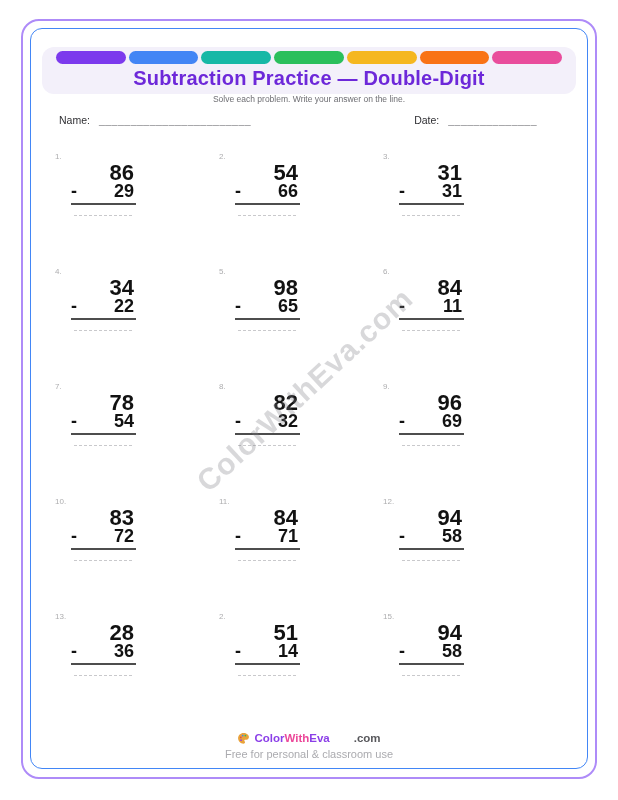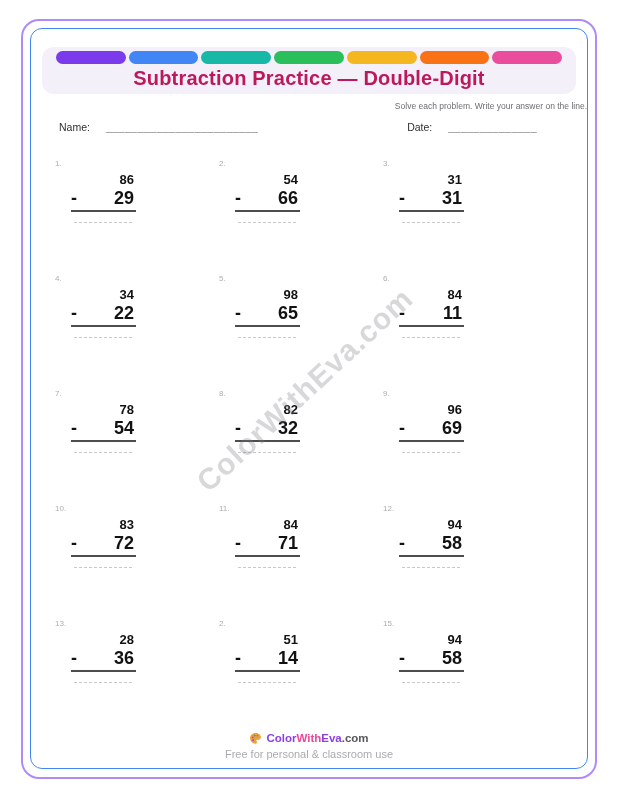--- a/index.html
+++ b/index.html
@@ -28,42 +28,42 @@
     padding: 4px 14px 4px 14px;
   }
   .rainbow { display: flex; gap: 3px; height: 13px; }
   .rainbow span { flex: 1; border-radius: 7px; }
   .title {
     text-align: center; font-size: 20px; font-weight: bold;
     color: #9B44C8; margin-top: 3px; line-height: 23px; letter-spacing: 0.2px;
     white-space: nowrap;
   }
   .subtitle {
-    text-align: right; font-size: 8.5px; color: #6E6E73;
-    margin-top: 7px; line-height: 11px;
+    text-align: center; font-size: 8.5px; color: #6E6E73;
+    line-height: 11px;
   }
   .name-date {
     display: flex; justify-content: space-between;
     margin: 9px 50px 0 28px; font-size: 10.5px; color: #2F2F33; line-height: 13px;
   }
-  .fill-line { color: #8A8A8E; margin-left: 16px; letter-spacing: 0.5px; }
+  .fill-line { color: #8A8A8E; margin-left: 9px; letter-spacing: 0.5px; }
   .grid {
     display: grid;
     grid-template-columns: 164px 164px 164px;
     grid-auto-rows: 115px;
     margin: 25px 0 0 24px;
   }
   .p-num { font-size: 8px; color: #ADADAF; height: 11px; }
   .p-block {
     width: 65px; margin-left: 16px;
     border-bottom: 2px solid #4D4D4D;
     padding: 0 2px 2px 0;
   }
   .p-top {
-    text-align: right; font-size: 13px; font-weight: bold;
+    text-align: right; font-size: 22px; font-weight: bold;
     color: #121212; line-height: 19px;
   }
   .p-row {
     display: flex; justify-content: space-between; align-items: baseline;
     font-size: 18px; font-weight: bold; color: #121212; line-height: 19px;
   }
   .p-answer {
     width: 58px; margin: 10px 0 0 19px;
     border-top: 1.5px dashed #C9C9CC; height: 0;
   }
@@ -91,21 +91,21 @@
   <div class="header-band" style="background: rgb(243, 240, 250);">
     <div class="rainbow" id="rainbow-bar">
         <span style="background: rgb(124, 58, 237);"></span>
         <span style="background: rgb(66, 133, 245);"></span>
         <span style="background: rgb(23, 184, 166);"></span>
         <span style="background: rgb(43, 191, 92);"></span>
         <span style="background: rgb(245, 183, 32);"></span>
         <span style="background: rgb(249, 115, 22);"></span>
         <span style="background: rgb(233, 77, 156);"></span>
       </div>
-    <div class="title" style="color: #be185d;">Subtraction Practice — Double-Digit</div>
+    <div class="title" style="color: #6d28d9;">Subtraction Practice — Double-Digit</div>
   </div>
 
   <div class="subtitle">Solve each problem. Write your answer on the line.</div>
 
   <div class="name-date">
     <div>
       <span>Name:</span><span class="fill-line">________________________</span>
     </div>
     <div>
       <span>Date:</span><span class="fill-line">______________</span>
@@ -296,20 +296,20 @@
 
   <div class="footer">
     <div class="brand">
       <svg viewBox="0 0 24 24" width="13" height="13" aria-hidden="true">
         <path fill="#E9A23B" d="M12 2C6.5 2 2 6.3 2 11.6 2 17 6.5 21.5 12 21.5c1.6 0 2.8-1.2 2.8-2.6 0-.7-.3-1.2-.8-1.7-.4-.4-.6-.8-.6-1.3 0-1 .9-1.8 2-1.8h2.2c2.9 0 4.4-2.6 4.4-5C22 5.5 17.5 2 12 2z"></path>
         <circle cx="7" cy="10" r="1.6" fill="#E14B4B"></circle>
         <circle cx="10.5" cy="6.5" r="1.6" fill="#4285F5"></circle>
         <circle cx="15.5" cy="6.5" r="1.6" fill="#2BBF5C"></circle>
         <circle cx="7.5" cy="15" r="1.6" fill="#8B3FE8"></circle>
       </svg>
-      <span id="brand-text"><span style="color: rgb(139, 63, 232);">Color</span><span style="color: rgb(236, 72, 153); margin-top: 21px;">With</span><span style="color: rgb(139, 63, 232);">Eva</span><span style="color: rgb(88, 88, 92);">.com</span></span>
+      <span id="brand-text"><span style="color: rgb(139, 63, 232);">Color</span><span style="color: rgb(236, 72, 153); margin-top: 21px;">With</span><span style="color: rgb(139, 63, 232);">Eva</span><span style="color: rgb(88, 88, 92); padding-left: 24px;">.com</span></span>
     </div>
     <div class="tagline">Free for personal &amp; classroom use</div>
   </div>
 
 </div>
 
 <div class="watermark">ColorWithEva.com</div>
 
 </body></html>

